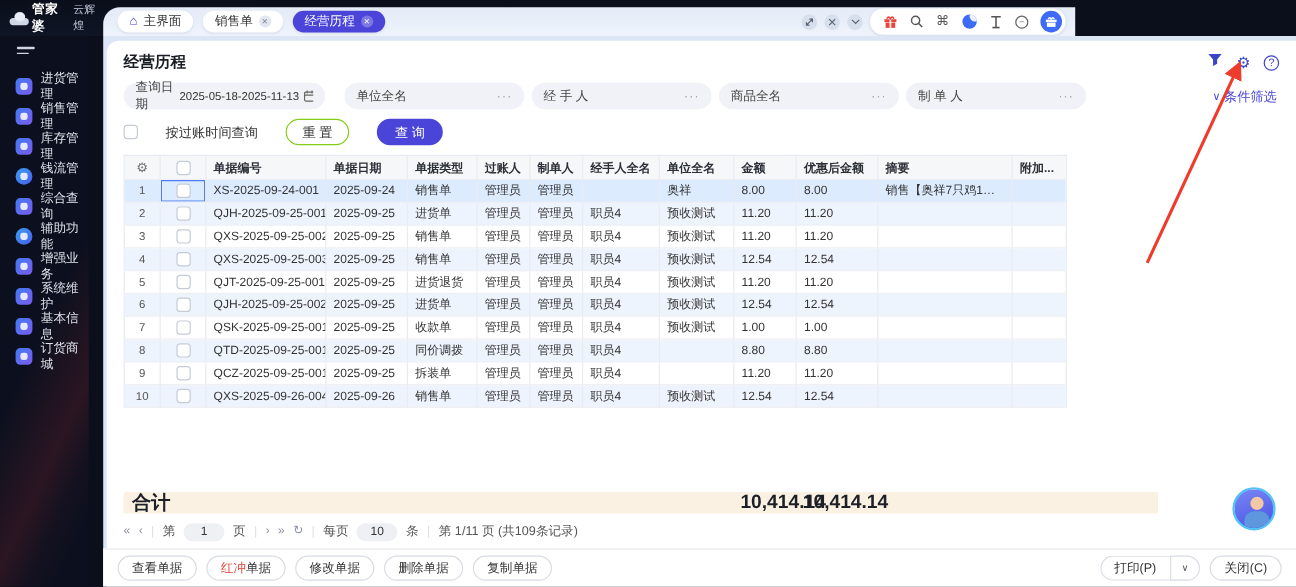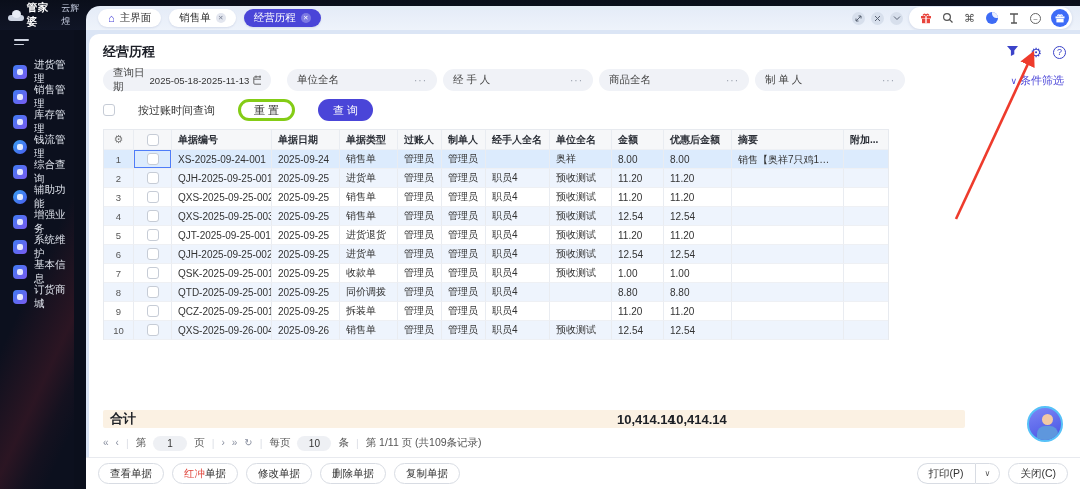--- a/index.html
+++ b/index.html
@@ -1,20 +1,20 @@
 <!DOCTYPE html>
 <html><head>
 <meta charset="utf-8">
 <style>
   html,body{margin:0;padding:0;background:#0b0f1c;}
   *{box-sizing:border-box;font-family:"Liberation Sans","DejaVu Sans",sans-serif;}
   .stage{position:relative;width:1080px;height:489px;overflow:hidden;background:#0b0f1c;}
 
   
-  .topbar{position:absolute;left:0;top:0;width:1080px;height:30px;background:linear-gradient(180deg,#0a0e1a,#101526);}
+  .topbar{position:absolute;left:0;top:0;width:896px;height:30px;background:linear-gradient(180deg,#0a0e1a,#101526);}
   .logo{position:absolute;left:0;top:0;width:86px;height:30px;display:flex;align-items:center;gap:4px;padding-left:8px;color:#fff;}
   .logo-cloud{width:16px;height:11px;position:relative;}
   .logo-cloud:before{content:"";position:absolute;left:0;bottom:0;width:16px;height:6px;border-radius:4px;background:#cfd6e4;}
   .logo-cloud:after{content:"";position:absolute;left:4px;bottom:3px;width:9px;height:8px;border-radius:50%;background:#e8edf7;}
   .logo-bold{font-size:10.5px;font-weight:700;letter-spacing:.5px;}
   .logo-light{font-size:9px;color:#c6cde0;}
   .topbar-right{position:absolute;left:86px;top:6px;right:0;height:24px;background:linear-gradient(180deg,#e4ebf7,#eef3fb);border-top-left-radius:14px;display:flex;align-items:center;padding-left:12px;}
   .tabs{display:flex;align-items:center;gap:8px;}
   .tab{height:18px;border-radius:10px;background:#fff;color:#333;font-size:10.5px;display:flex;align-items:center;gap:5px;padding:0 10px;box-shadow:0 1px 2px rgba(40,60,120,.12);cursor:pointer;}
   .tab.active{background:#4a45d8;color:#fff;}
@@ -56,40 +56,40 @@
   .fpill.date{width:168px;gap:4px;}
   .fpill.gen{width:150px;justify-content:space-between;}
   .fpill .val{font-size:9.5px;color:#333;white-space:nowrap;}
   .fdots{color:#9aa0ad;letter-spacing:1px;font-size:10px;}
   .filter-link{position:absolute;right:2px;top:4px;color:#4a45d8;font-size:11px;display:flex;gap:3px;align-items:center;cursor:pointer;}
   .filter-link .chev{font-size:9px;}
 
   .query-row{display:flex;align-items:center;justify-content:flex-start;gap:23px;margin-top:8px;}
   .cb{width:12px;height:12px;border:1px solid #c6ccd6;border-radius:3px;background:#fff;display:inline-block;cursor:pointer;}
   .q-label{font-size:11px;color:#333;}
-  .btn-reset{height:22px;border-radius:12px;border:3px solid #84cc16;background:#fff;color:#333;font-size:11px;padding:0 13px;cursor:pointer;}
+  .btn-reset{height:22px;border-radius:12px;border:1px solid #84cc16;background:#fff;color:#333;font-size:11px;padding:0 13px;cursor:pointer;}
   .btn-search{height:22px;border-radius:12px;border:none;background:#4a45d8;color:#fff;font-size:11px;padding:0 15px;cursor:pointer;}
 
   
   .tbl{margin-top:8px;width:786px;border:1px solid #e7eaef;border-bottom:none;font-size:10px;color:#333;}
   .trow{display:flex;height:19px;align-items:stretch;}
   .trow.head{height:20px;background:#f6f7f9;font-weight:700;color:#2a2e36;}
   .tc{display:flex;align-items:center;padding:0 6px;border-right:1px solid #e9ecf1;border-bottom:1px solid #eef0f4;white-space:nowrap;overflow:hidden;}
   .tc.center{justify-content:center;padding:0 2px;}
   .tc.ell{text-overflow:ellipsis;display:block;line-height:19px;}
   .c0{width:30px}.c1{width:38px}.c2{width:100px}.c3{width:68px}.c4{width:58px}.c5{width:44px}.c6{width:44px}.c7{width:64px}.c8{width:62px}.c9{width:52px}.c10{width:68px}.c11{width:112px}.c12{width:44px;border-right:none;}
   .trow.stripe{background:#eef4fd;}
   .trow.sel{background:#dcebfd;}
   .trow.sel .tc.c1{box-shadow:inset 0 0 0 1px #4f7df9;}
   .rownum{color:#555;font-size:9.5px;}
   .hgear{font-size:11px;color:#777;cursor:pointer;}
 
   .spacer{flex:1;}
 
-  .totals{width:862px;height:18px;background:#fbf1e3;border-radius:2px;display:flex;align-items:center;font-size:13px;font-weight:700;color:#1d2026;}
+  .totals{width:862px;height:18px;background:#fbf1e3;border-radius:2px;display:flex;align-items:center;font-size:16px;font-weight:700;color:#1d2026;}
   .totals .t-label{width:508px;padding-left:7px;}
   .totals .t-a{width:52px;padding-left:6px;}
   .totals .t-b{width:68px;padding-left:6px;}
 
   .pager{height:20px;margin-top:5px;display:flex;align-items:center;gap:7px;font-size:10.5px;color:#555;}
   .pg-ic{color:#8a90a0;font-size:10px;cursor:pointer;line-height:1;}
   .pg-div{color:#dcdfe6;}
   .pg-pill{width:34px;height:15px;background:#eef0f4;border-radius:9px;display:flex;align-items:center;justify-content:center;font-size:10px;color:#333;cursor:text;}
   .pg-info{color:#555;}
 

